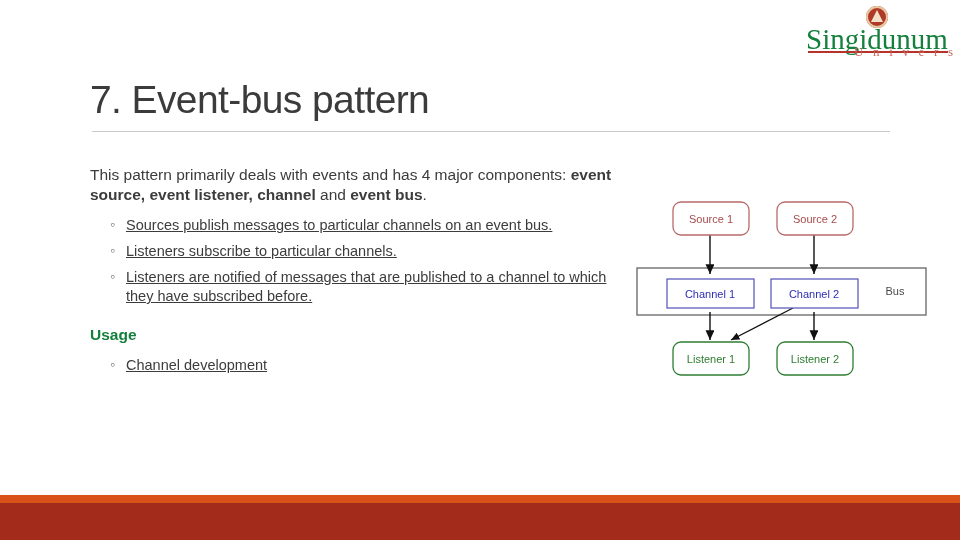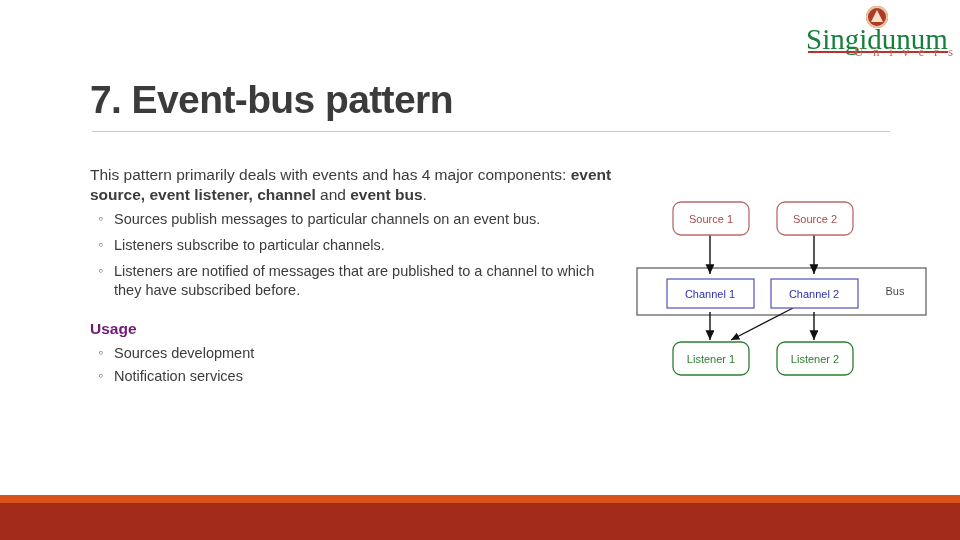--- a/index.html
+++ b/index.html
@@ -74,21 +74,21 @@
     color: #c8675c;
     white-space: nowrap;
   }
 
   
   .title {
     position: absolute;
     left: 90px;
     top: 78px;
     font-size: 39px;
-    font-weight: bold;
+    font-weight: normal;
     color: #3b3b3b;
     letter-spacing: -0.6px;
     white-space: nowrap;
   }
   .title-rule {
     position: absolute;
     left: 92px;
     top: 131px;
     width: 798px;
     height: 1px;
@@ -105,22 +105,23 @@
   }
   .para {
     font-size: 15.5px;
     line-height: 19.5px;
     margin: 17px 0 6px 0;
   }
   .para b { font-weight: bold; }
 
   ul.bullets {
     list-style: none;
-    margin: 0;
+    margin: 12px;
     padding: 0;
+    text-decoration: underline;
   }
   ul.bullets li {
     position: relative;
     padding-left: 24px;
     font-size: 14.5px;
     line-height: 19px;
     margin-bottom: 7px;
     color: #3c3c3c;
   }
   ul.bullets li::before {
@@ -128,21 +129,21 @@
     position: absolute;
     left: 8px;
     top: -1px;
     font-size: 14px;
     color: #6b6b6b;
   }
 
   .usage-head {
     font-size: 15.5px;
     font-weight: bold;
-    color: #701a75;
+    color: #15803d;
     margin: 20px 0 6px 0;
   }
   ul.usage-bullets li { margin-bottom: 4px; }
 
   
   .diagram {
     position: absolute;
     left: 630px;
     top: 190px;
     width: 310px;
@@ -191,22 +192,21 @@
 
   <ul class="bullets">
     <li>Sources publish messages to particular channels on an event bus.</li>
     <li>Listeners subscribe to particular channels.</li>
     <li>Listeners are notified of messages that are published to a channel to which they have subscribed before.</li>
   </ul>
 
   <div class="usage-head">Usage</div>
 
   <ul class="bullets usage-bullets">
-    <li>Sources development</li>
-    <li>Notification services</li>
+    <li>Channel development</li>
   </ul>
 
 </div>
 
 <div class="diagram">
   <svg width="310" height="200" viewBox="0 0 310 200" xmlns="http://www.w3.org/2000/svg">
     <defs>
       <marker id="ah" markerWidth="9" markerHeight="9" refX="7" refY="3.2" orient="auto">
         <path d="M0,0 L7,3.2 L0,6.4 z" fill="#111111"></path>
       </marker>

